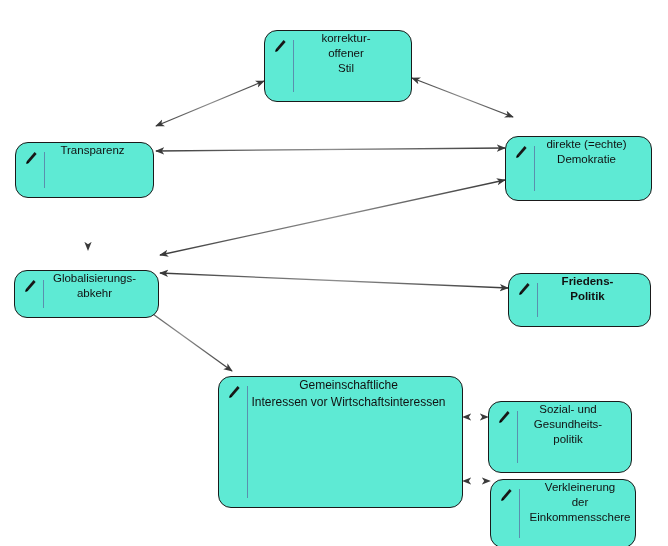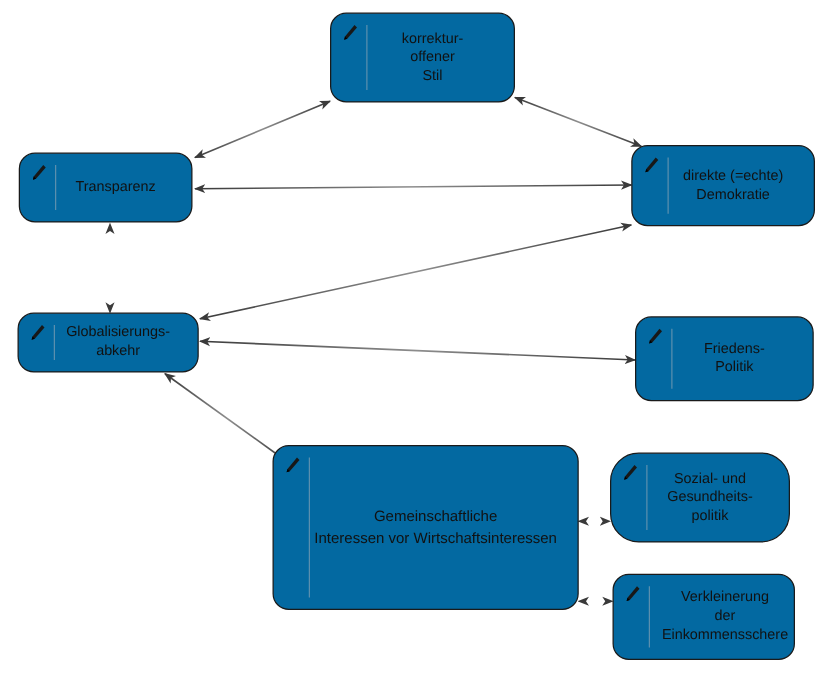--- a/index.html
+++ b/index.html
@@ -19,27 +19,28 @@
     position: absolute;
     left: 0;
     top: 0;
     width: 668px;
     height: 546px;
     pointer-events: none;
   }
   .node {
     position: absolute;
     box-sizing: border-box;
-    background: #0369a1;
+    background: #5eead4;
     border: 1.4px solid #1a1a1a;
     border-radius: 13px;
     display: flex;
-    align-items: center;
+    align-items: flex-start;
     justify-content: center;
     z-index: 5;
+    margin-top: 20px;
   }
   .node-divider {
     position: absolute;
     left: 28px;
     top: 9px;
     bottom: 9px;
     width: 1px;
     background: #5a8fae;
   }
   .node-icon {
@@ -126,39 +127,39 @@
       </div>
       <div class="node" style="left: 14px; top: 250px; width: 145px; height: 48px;">
         <span class="node-icon"><svg viewBox="0 0 16 16" width="16" height="16" xmlns="http://www.w3.org/2000/svg">
             <path d="M11.6 2.0 L13.6 4.0 L5.8 12.9 L3.3 13.8 L4.0 11.1 Z" fill="#181818"></path>
             <path d="M4.0 11.1 L5.8 12.9 L3.3 13.8 Z" fill="#000000"></path>
           </svg></span>
         <span class="node-divider"></span>
         <span class="node-label">Globalisierungs-
 abkehr</span>
       </div>
-      <div class="node" style="left: 508px; top: 253px; width: 143px; height: 68px;">
+      <div class="node" style="left: 508px; top: 253px; width: 143px; height: 54px; font-weight: bold;">
         <span class="node-icon"><svg viewBox="0 0 16 16" width="16" height="16" xmlns="http://www.w3.org/2000/svg">
             <path d="M11.6 2.0 L13.6 4.0 L5.8 12.9 L3.3 13.8 L4.0 11.1 Z" fill="#181818"></path>
             <path d="M4.0 11.1 L5.8 12.9 L3.3 13.8 Z" fill="#000000"></path>
           </svg></span>
         <span class="node-divider"></span>
         <span class="node-label">Friedens-
 Politik</span>
       </div>
       <div class="node" style="left: 218px; top: 356px; width: 245px; height: 132px;">
         <span class="node-icon"><svg viewBox="0 0 16 16" width="16" height="16" xmlns="http://www.w3.org/2000/svg">
             <path d="M11.6 2.0 L13.6 4.0 L5.8 12.9 L3.3 13.8 L4.0 11.1 Z" fill="#181818"></path>
             <path d="M4.0 11.1 L5.8 12.9 L3.3 13.8 Z" fill="#000000"></path>
           </svg></span>
         <span class="node-divider"></span>
         <span class="node-label big">Gemeinschaftliche
 Interessen vor Wirtschaftsinteressen</span>
       </div>
-      <div class="node" style="left: 488px; top: 362px; width: 144px; height: 72px; border-radius: 23px;">
+      <div class="node" style="left: 488px; top: 381px; width: 144px; height: 72px;">
         <span class="node-icon"><svg viewBox="0 0 16 16" width="16" height="16" xmlns="http://www.w3.org/2000/svg">
             <path d="M11.6 2.0 L13.6 4.0 L5.8 12.9 L3.3 13.8 L4.0 11.1 Z" fill="#181818"></path>
             <path d="M4.0 11.1 L5.8 12.9 L3.3 13.8 Z" fill="#000000"></path>
           </svg></span>
         <span class="node-divider"></span>
         <span class="node-label">Sozial- und
 Gesundheits-
 politik</span>
       </div>
       <div class="node" style="left: 490px; top: 459px; width: 146px; height: 69px; padding-left: 18px;">

